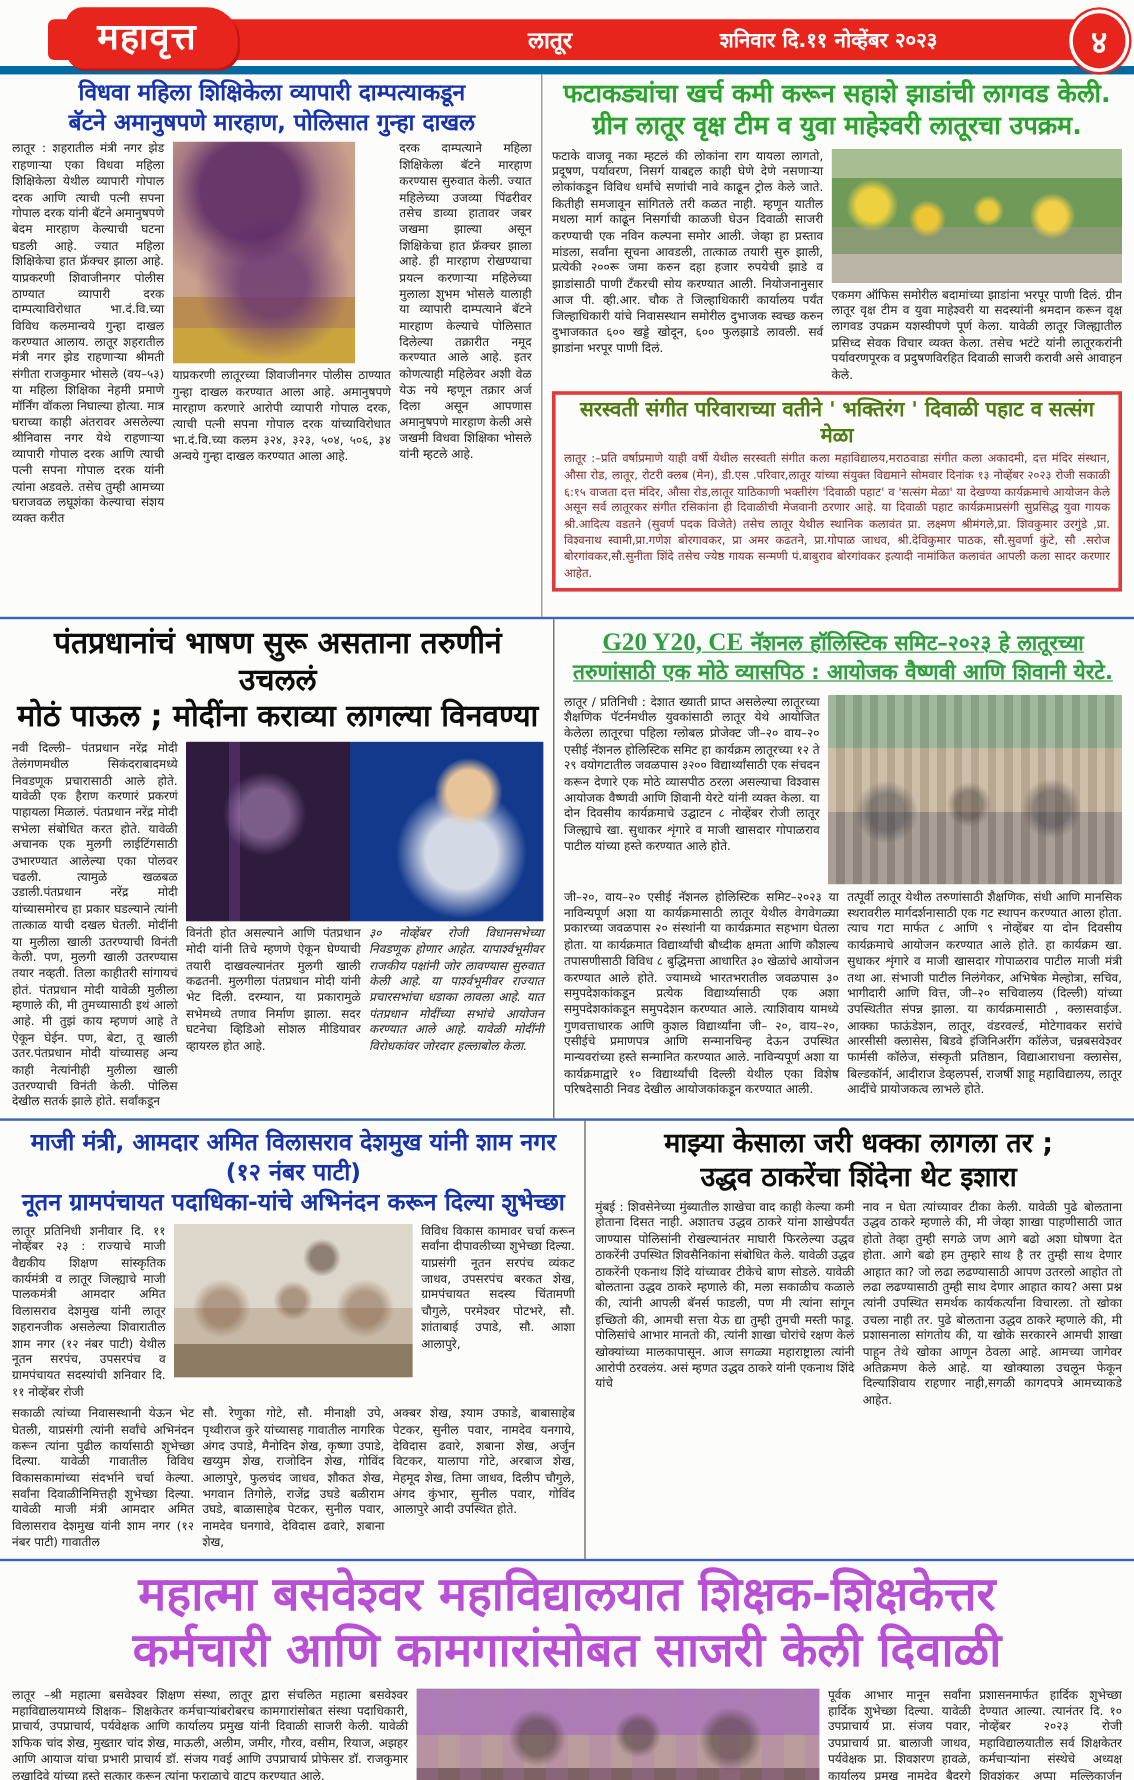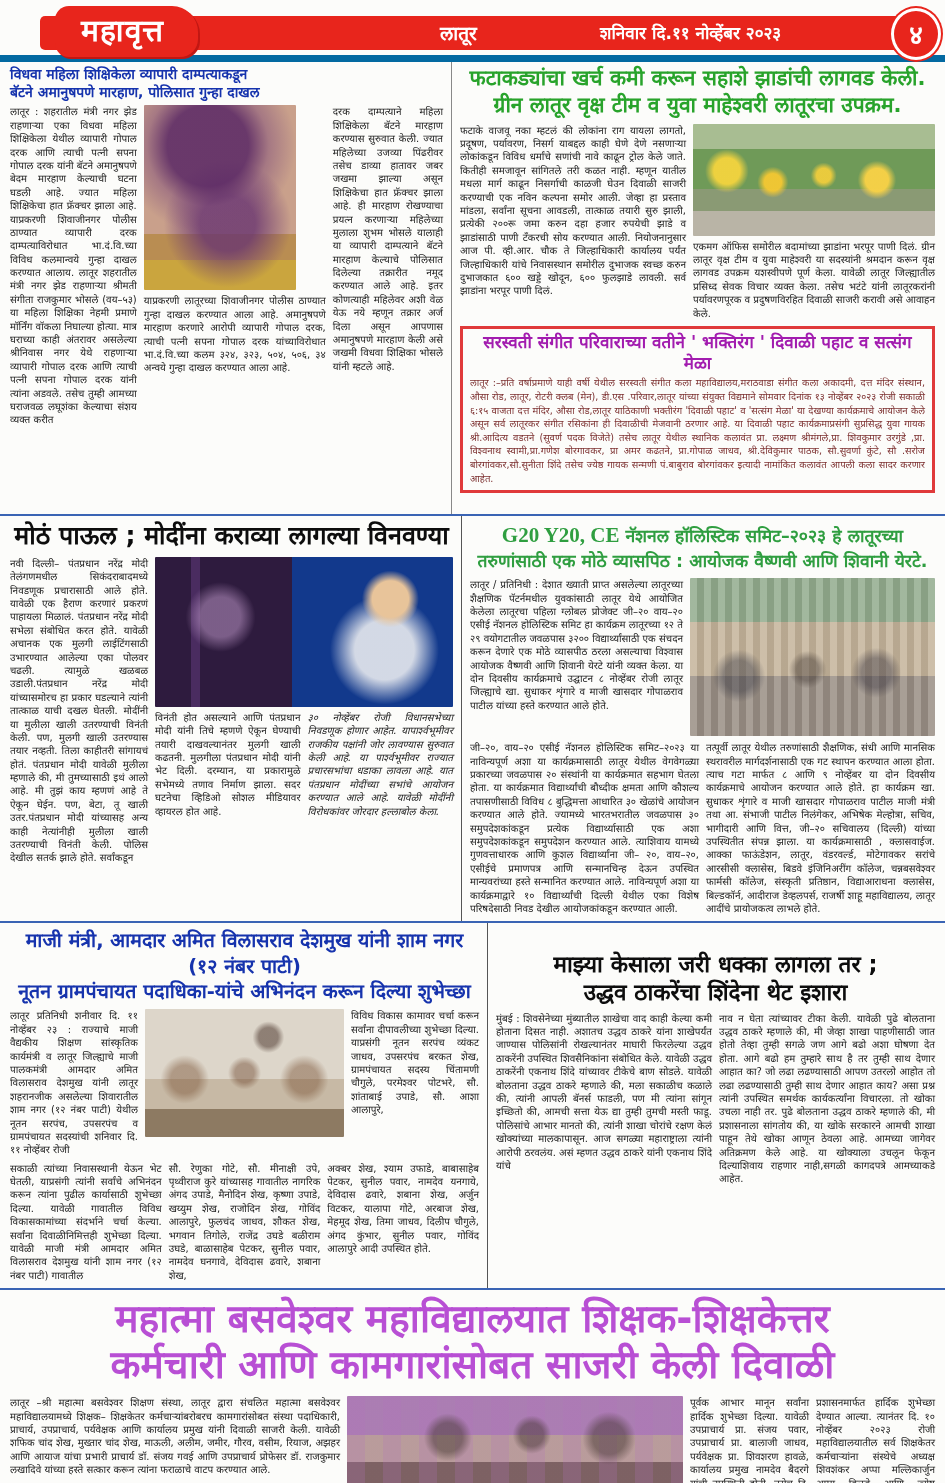--- a/index.html
+++ b/index.html
@@ -20,57 +20,57 @@
                align-items:center;justify-content:center;z-index:4;border:3px solid #fff;box-shadow:0 0 0 2px #e8251c;}
   .header-rule{border-bottom:7px solid #0369a1;}
   
   .bodytxt{font-size:10px;line-height:1.34;text-align:justify;color:#222;}
   .row{display:flex;gap:7px;}
   .photo{border-radius:1px;flex-shrink:0;}
   
   .sec1{display:flex;border-bottom:2px solid #3a64b4;}
   .sec1-left{width:452px;border-right:1px solid #888;padding:3px 8px 5px 10px;box-sizing:border-box;}
   .sec1-right{flex:1;padding:3px 10px 21px 8px;box-sizing:border-box;}
-  .hl-blue{color:#1633ad;font-weight:bold;font-size:14px;text-align:left;line-height:1.3;}
+  .hl-blue{color:#1633ad;font-weight:bold;font-size:19px;text-align:center;line-height:1.3;}
   .hl-green{color:#28a32b;font-weight:bold;font-size:21px;text-align:center;line-height:1.3;}
   .ph-bruise{width:152px;height:185px;background:
      radial-gradient(circle at 42% 22%, rgba(92,42,102,.88) 0 24%, rgba(122,72,122,.45) 36%, transparent 52%),
      radial-gradient(circle at 55% 64%, rgba(104,52,112,.8) 0 19%, transparent 44%),
      linear-gradient(180deg,#c9a08b 0 70%,#b98d52 70% 84%,#caa53e 84% 100%);}
   .ph-trees{width:100%;height:112px;background:
      radial-gradient(circle at 14% 42%, rgba(244,212,62,.95) 0 6%, transparent 10%),
      radial-gradient(circle at 33% 52%, rgba(245,200,50,.95) 0 5%, transparent 9%),
      radial-gradient(circle at 54% 46%, rgba(240,205,60,.95) 0 5%, transparent 9%),
      radial-gradient(circle at 76% 50%, rgba(250,210,70,.95) 0 6%, transparent 10%),
      linear-gradient(180deg,#a8bd92 0 22%,#6f9a58 22% 58%,#8a9a74 58% 78%,#b9b4a6 78% 100%);}
   .redbox{margin-top:6px;border:3px solid #e03a3a;padding:3px 7px 5px 7px;}
-  .redbox-hl{color:#a21caf;font-weight:bold;font-size:17px;text-align:center;line-height:1.25;}
+  .redbox-hl{color:#4d7c0f;font-weight:bold;font-size:17px;text-align:center;line-height:1.25;}
   .redbox-body{font-size:9.6px;line-height:1.42;text-align:justify;color:#7c3030;margin-top:2px;}
   
   .sec2{display:flex;border-bottom:2px solid #3a64b4;}
   .sec2-left{width:462px;border-right:1.5px solid #555;padding:5px 8px 6px 10px;box-sizing:border-box;}
   .sec2-right{flex:1;padding:5px 10px 6px 8px;box-sizing:border-box;}
   .hl-black-big{color:#0d0d0d;font-weight:bold;font-size:25px;text-align:center;line-height:1.22;}
   .ph-modi{width:100%;height:150px;background:
      radial-gradient(circle at 79% 28%, #e8c49a 0 7%, transparent 11%),
      radial-gradient(circle at 77% 62%, rgba(245,245,245,.85) 0 12%, transparent 22%),
      radial-gradient(circle at 22% 40%, rgba(200,160,210,.5) 0 8%, transparent 14%),
      linear-gradient(90deg,#2e1b3e 0 12%,#4a2c60 12% 15%,#2e1b3e 15% 46%,#12398c 46% 100%);}
   .hl-g20-serif{font-family:"Liberation Serif","DejaVu Serif",serif;font-size:21px;}
-  .hl-g20{color:#2f9e40;font-weight:bold;font-size:17.5px;text-align:center;line-height:1.35;}
+  .hl-g20{color:#2f9e40;font-weight:bold;font-size:17.5px;text-align:center;line-height:1.35;text-decoration:underline;}
   .ph-crowd{width:245px;height:158px;background:
      radial-gradient(circle at 20% 62%, rgba(60,60,70,.45) 0 7%, transparent 12%),
      radial-gradient(circle at 48% 58%, rgba(70,60,55,.45) 0 7%, transparent 12%),
      radial-gradient(circle at 76% 60%, rgba(60,55,65,.45) 0 7%, transparent 12%),
      repeating-linear-gradient(90deg, rgba(255,255,255,.14) 0 7px, rgba(0,0,0,.07) 7px 14px),
      linear-gradient(180deg,#93ac8e 0 28%,#c5b49b 28% 62%,#9a8f85 62% 100%);}
   
   .sec3{display:flex;border-bottom:2px solid #3a64b4;}
   .sec3-left{width:488px;border-right:1.5px solid #555;padding:5px 8px 6px 10px;box-sizing:border-box;}
-  .sec3-right{flex:1;padding:5px 10px 6px 8px;box-sizing:border-box;margin-top:22px;}
+  .sec3-right{flex:1;padding:5px 10px 6px 8px;box-sizing:border-box;}
   .hl-blue-md{color:#1633ad;font-weight:bold;font-size:19.5px;text-align:center;line-height:1.3;}
   .hl-black-md{color:#0d0d0d;font-weight:bold;font-size:22.5px;text-align:center;line-height:1.25;}
   .ph-indoor{flex:1;height:128px;background:
      radial-gradient(circle at 20% 55%, rgba(120,80,50,.45) 0 8%, transparent 14%),
      radial-gradient(circle at 50% 50%, rgba(110,70,45,.45) 0 8%, transparent 14%),
      radial-gradient(circle at 80% 55%, rgba(120,80,50,.45) 0 8%, transparent 14%),
      radial-gradient(circle at 62% 22%, rgba(90,70,60,.6) 0 6%, transparent 10%),
      linear-gradient(180deg,#ddd6ca 0 55%,#c7b9a5 55% 78%,#8d7a62 78% 100%);}
   
   .sec4{padding:6px 10px 4px 10px;}
@@ -130,20 +130,21 @@
         <div class="redbox-hl">सरस्वती संगीत परिवाराच्या वतीने ' भक्तिरंग ' दिवाळी पहाट व सत्संग मेळा</div>
         <div class="redbox-body">लातूर :–प्रति वर्षाप्रमाणे याही वर्षी येथील सरस्वती संगीत कला महाविद्यालय,मराठवाडा संगीत कला अकादमी, दत्त मंदिर संस्थान, औसा रोड, लातूर, रोटरी क्लब (मेन), डी.एस .परिवार,लातूर यांच्या संयुक्त विद्यमाने सोमवार दिनांक १३ नोव्हेंबर २०२३ रोजी सकाळी ६:१५ वाजता दत्त मंदिर, औसा रोड,लातूर याठिकाणी भक्तीरंग 'दिवाळी पहाट' व 'सत्संग मेळा' या देखण्या कार्यक्रमाचे आयोजन केले असून सर्व लातूरकर संगीत रसिकांना ही दिवाळीची मेजवानी ठरणार आहे. या दिवाळी पहाट कार्यक्रमाप्रसंगी सुप्रसिद्ध युवा गायक श्री.आदित्य वडतने (सुवर्ण पदक विजेते) तसेच लातूर येथील स्थानिक कलावंत प्रा. लक्ष्मण श्रीमंगले,प्रा. शिवकुमार उरगुंडे ,प्रा. विश्वनाथ स्वामी,प्रा.गणेश बोरगावकर, प्रा अमर कढतने, प्रा.गोपाळ जाधव, श्री.देविकुमार पाठक, सौ.सुवर्णा कुंटे, सौ .सरोज बोरगांवकर,सौ.सुनीता शिंदे तसेच ज्येष्ठ गायक सन्मणी पं.बाबुराव बोरगांवकर इत्यादी नामांकित कलावंत आपली कला सादर करणार आहेत.</div>
       </div>
     </div>
   </div>
 
   <div class="sec2">
 
     <div class="sec2-left">
       <div class="hl-black-big">
+        <div>पंतप्रधानांचं भाषण सुरू असताना तरुणीनं उचललं</div>
         <div>मोठं पाऊल ; मोदींना कराव्या लागल्या विनवण्या</div>
       </div>
       <div class="row" style="margin-top:5px;">
         <div class="bodytxt" style="width:138px;flex-shrink:0;">नवी दिल्ली– पंतप्रधान नरेंद्र मोदी तेलंगणमधील सिकंदराबादमध्ये निवडणूक प्रचारासाठी आले होते. यावेळी एक हैराण करणारं प्रकरणं पाहायला मिळालं. पंतप्रधान नरेंद्र मोदी सभेला संबोधित करत होते. यावेळी अचानक एक मुलगी लाईटिंगसाठी उभारण्यात आलेल्या एका पोलवर चढली. त्यामुळे खळबळ उडाली.पंतप्रधान नरेंद्र मोदी यांच्यासमोरच हा प्रकार घडल्याने त्यांनी तात्काळ याची दखल घेतली. मोदींनी या मुलीला खाली उतरण्याची विनंती केली. पण, मुलगी खाली उतरण्यास तयार नव्हती. तिला काहीतरी सांगायचं होतं. पंतप्रधान मोदी यावेळी मुलीला म्हणाले की, मी तुमच्यासाठी इथं आलो आहे. मी तुझं काय म्हणणं आहे ते ऐकून घेईन. पण, बेटा, तू खाली उतर.पंतप्रधान मोदी यांच्यासह अन्य काही नेत्यांनीही मुलीला खाली उतरण्याची विनंती केली. पोलिस देखील सतर्क झाले होते. सर्वांकडून</div>
         <div style="flex:1;">
           <div class="photo ph-modi"></div>
           <div class="row" style="margin-top:4px;">
             <div class="bodytxt" style="flex:1;">विनंती होत असल्याने आणि पंतप्रधान मोदी यांनी तिचे म्हणणे ऐकून घेण्याची तयारी दाखवल्यानंतर मुलगी खाली कढतनी. मुलगीला पंतप्रधान मोदी यांनी भेट दिली. दरम्यान, या प्रकारामुळे सभेमध्ये तणाव निर्माण झाला. सदर घटनेचा व्हिडिओ सोशल मीडियावर व्हायरल होत आहे.</div>
             <div class="bodytxt" style="flex:1;font-style:italic;">३० नोव्हेंबर रोजी विधानसभेच्या निवडणूक होणार आहेत. यापार्श्वभूमीवर राजकीय पक्षांनी जोर लावण्यास सुरुवात केली आहे. या पार्श्वभूमीवर राज्यात प्रचारसभांचा धडाका लावला आहे. यात पंतप्रधान मोदींच्या सभांचे आयोजन करण्यात आले आहे. यावेळी मोदींनी विरोधकांवर जोरदार हल्लाबोल केला.</div>
           </div>

